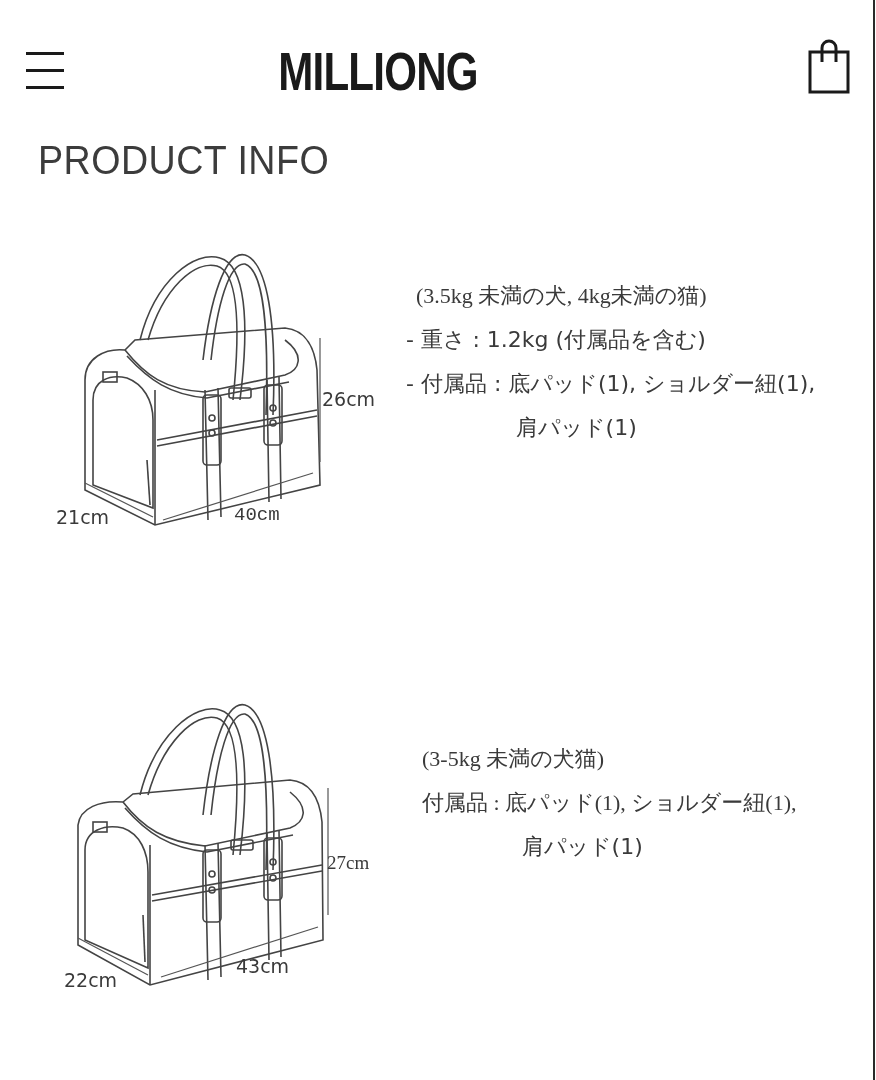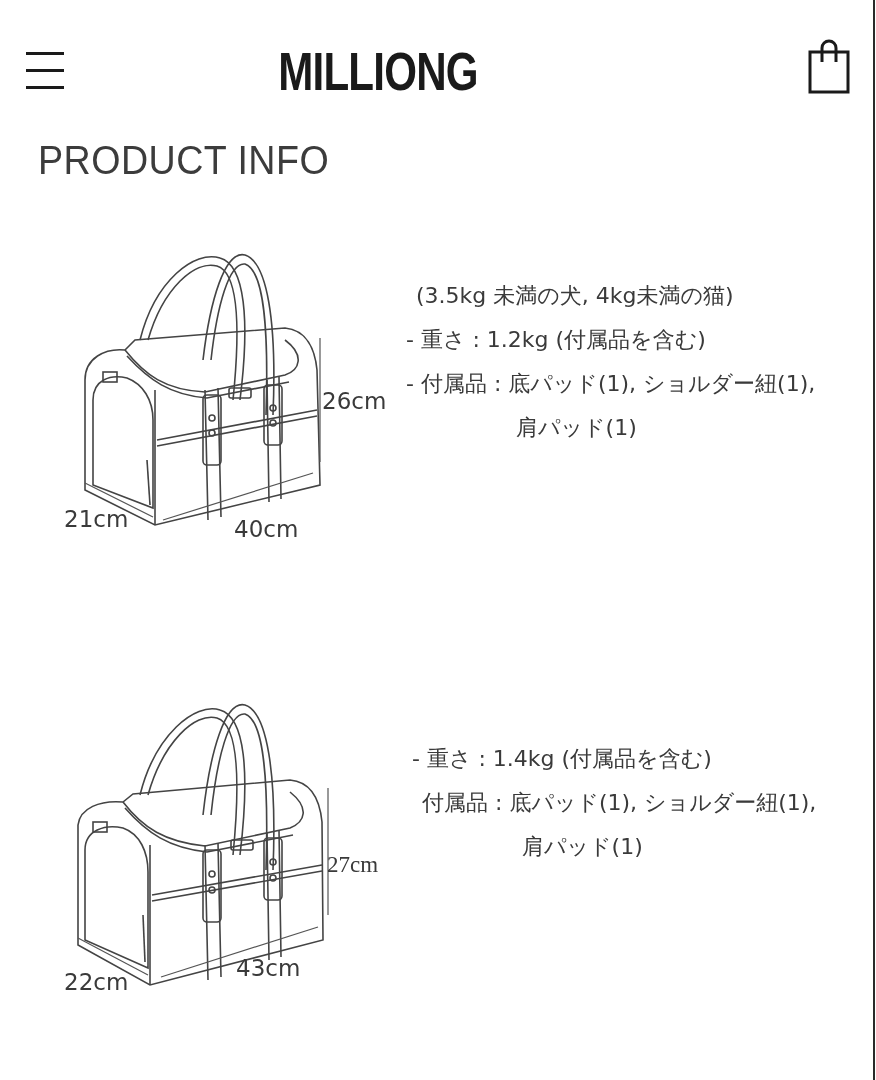--- a/index.html
+++ b/index.html
@@ -27,26 +27,26 @@
 
   .section-title {
     position: absolute; left: 38px; top: 138px;
     font-family: "Liberation Sans", sans-serif; font-size: 40px;
     color: #3c3c3c; letter-spacing: 0.5px; transform: scaleX(0.94); transform-origin: left;
   }
 
   
   .product { position: absolute; left: 0; width: 876px; }
   .product-image { position: absolute; left: 45px; width: 350px; height: 300px; }
-  .dim-label { position: absolute; font-family: "DejaVu Sans", sans-serif; font-size: 23px; color: #3a3a3a; }
+  .dim-label { position: absolute; font-family: "DejaVu Sans", sans-serif; font-size: 19px; color: #3a3a3a; }
   .info { position: absolute; left: 406px; }
   .size-title { font-size: 38px; color: #3a3a3a; margin: 0; line-height: 46px; }
   .size-title .tag { font-size: 24px; margin-left: 8px; }
   .spec-line { font-size: 22px; line-height: 44px; color: #3a3a3a; white-space: nowrap; }
-  .indent1 { padding-left: 10px; }
+  .indent1 { padding-left: 10px; font-family: Liberation Serif, serif; }
   .indent2 { padding-left: 110px; }
 </style>
 </head>
 <body>
 
 <div class="right-edge"></div>
 
 <header class="header">
   <div class="menu-btn">
     <span></span>
@@ -95,22 +95,22 @@
       <circle cx="228" cy="168" r="3"></circle>
         <circle cx="228" cy="183" r="3"></circle>
     </g>
     <g stroke="#555" stroke-width="1.2" fill="none">
       <path d="M275 98 L275 222"></path>
       <path d="M40 243 L108 277"></path>
       <path d="M118 280 L268 233"></path>
     </g>
   </svg>
   <div class="dim-label" style="left:322px; top:148px;">26cm</div>
-  <div class="dim-label" style="left:64px; top:266px;">21cm</div>
-  <div class="dim-label" style="left:234px; top:276px;">40cm</div>
+  <div class="dim-label" style="left:56px; top:266px;">21cm</div>
+  <div class="dim-label" style="left:234px; top:264px;font-family:Liberation Mono, monospace;">40cm</div>
 
   <div class="info" style="top:20px;">
     <div style="margin-top:14px;">
       <div class="spec-line indent1">(3.5kg 未満の犬, 4kg未満の猫)</div>
       <div class="spec-line">- 重さ : 1.2kg (付属品を含む)</div>
       <div class="spec-line">- 付属品 :  底パッド(1),  ショルダー紐(1),</div>
       <div class="spec-line indent2">肩パッド(1)</div>
     </div>
   </div>
 </section>
@@ -146,18 +146,18 @@
       <path d="M33 248 L103 285"></path>
       <path d="M116 287 L273 237"></path>
     </g>
   </svg>
   <div class="dim-label" style="left:327px; top:162px;font-family:Liberation Serif, serif;">27cm</div>
   <div class="dim-label" style="left:64px; top:279px;">22cm</div>
   <div class="dim-label" style="left:236px; top:265px;">43cm</div>
 
   <div class="info" style="top:33px;">
     <div style="margin-top:14px; padding-left:6px;">
-      <div class="spec-line">- 重さ : 1.4kg (付属品を含む)</div>
+      <div class="spec-line indent1">(3-5kg 未満の犬猫)</div>
       <div class="spec-line indent1">付属品 :  底パッド(1),  ショルダー紐(1),</div>
       <div class="spec-line indent2">肩パッド(1)</div>
     </div>
   </div>
 </section>
 
 </body></html>

